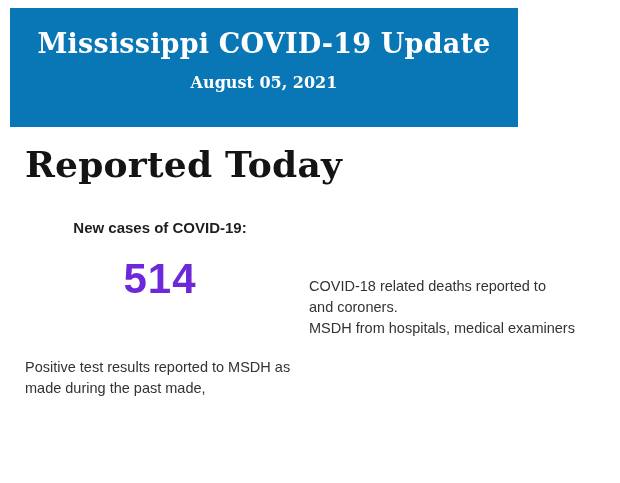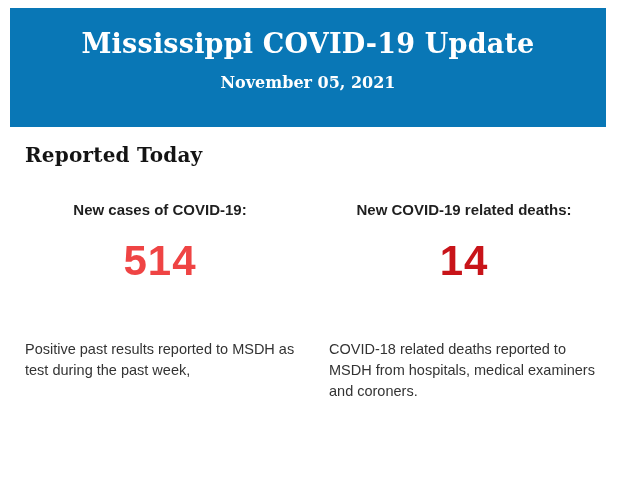--- a/index.html
+++ b/index.html
@@ -9,21 +9,21 @@
     font-family: "Liberation Sans", sans-serif;
     overflow: hidden;
     position: relative;
   }
   .page { width: 620px; height: 483px; }
 
   
   .header {
     margin-left: 10px;
     margin-top: 8px;
-    width: 596px;
+    width: 508px;
     height: 119px;
     text-align: center;
   }
   .header-title {
     padding-top: 20px;
     font-family: "DejaVu Serif", serif;
     font-weight: bold;
     font-size: 27px;
     line-height: 1.15;
     letter-spacing: 0.2px;
@@ -34,29 +34,29 @@
     font-weight: bold;
     font-size: 16px;
   }
 
   
   .content { padding: 0 25px; }
   .section-heading {
     margin-top: 16px;
     font-family: "DejaVu Serif", serif;
     font-weight: bold;
-    font-size: 20px;
+    font-size: 36px;
     color: #141414;
     letter-spacing: 0.2px;
   }
 
   .stats {
     display: grid;
     grid-template-columns: 270px 270px;
-    column-gap: 34px;
+    column-gap: 14px;
     margin-top: 34px;
   }
   .stat { text-align: center; }
   .stat-label {
     font-size: 15px;
     font-weight: bold;
     color: #1f1f1f;
   }
   .stat-value {
     margin-top: 22px;
@@ -74,43 +74,41 @@
   }
   .stat-desc div { white-space: nowrap; }
 </style>
 </head>
 <body>
 
 <div class="page">
 
   <div class="header" style="color: rgb(255, 255, 255); background-color: rgb(9, 119, 182);">
     <div class="header-title">Mississippi COVID-19 Update</div>
-    <div class="header-date">November 05, 2021</div>
+    <div class="header-date">August 05, 2021</div>
   </div>
 
   <div class="content">
 
     <h2 class="section-heading">Reported Today</h2>
 
     <div class="stats">
 
       <div class="stat">
         <div class="stat-label">New cases of COVID-19:</div>
-        <div class="stat-value" style="color: #ef4444;">514</div>
+        <div class="stat-value" style="color: #6d28d9;">514</div>
         <div class="stat-desc">
-          <div>Positive past results reported to MSDH as</div>
-          <div>test during the past week,</div>
+          <div>Positive test results reported to MSDH as</div>
+          <div>made during the past made,</div>
         </div>
       </div>
 
       <div class="stat">
-        <div class="stat-label">New COVID-19 related deaths:</div>
-        <div class="stat-value" style="color: rgb(200, 20, 25);">14</div>
         <div class="stat-desc">
           <div>COVID-18 related deaths reported to</div>
+          <div>and coroners.</div>
           <div>MSDH from hospitals, medical examiners</div>
-          <div>and coroners.</div>
         </div>
       </div>
 
     </div>
   </div>
 </div>
 
 </body></html>

